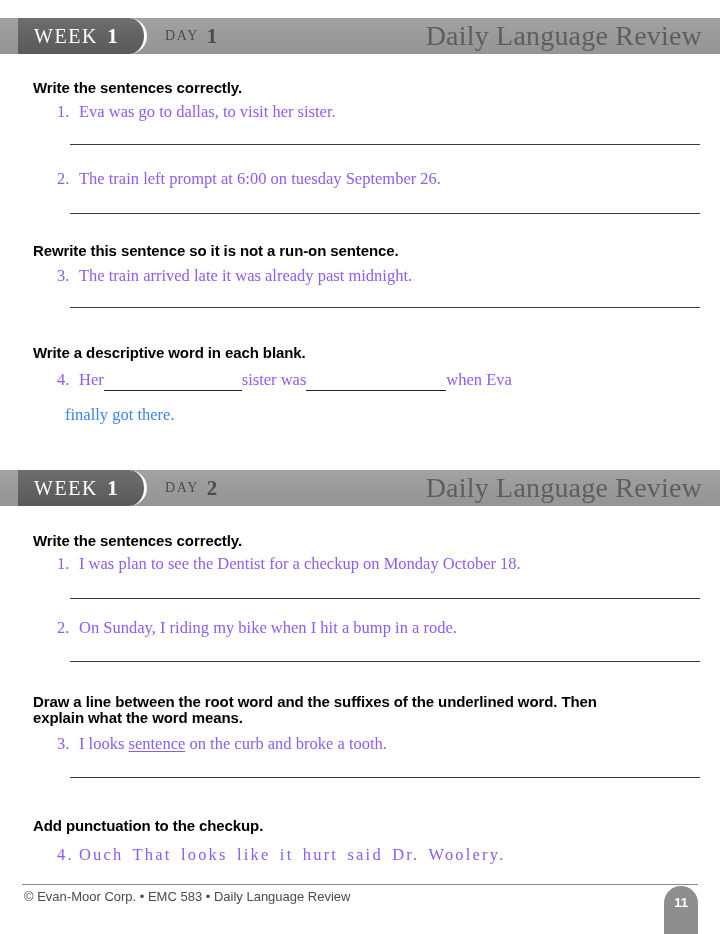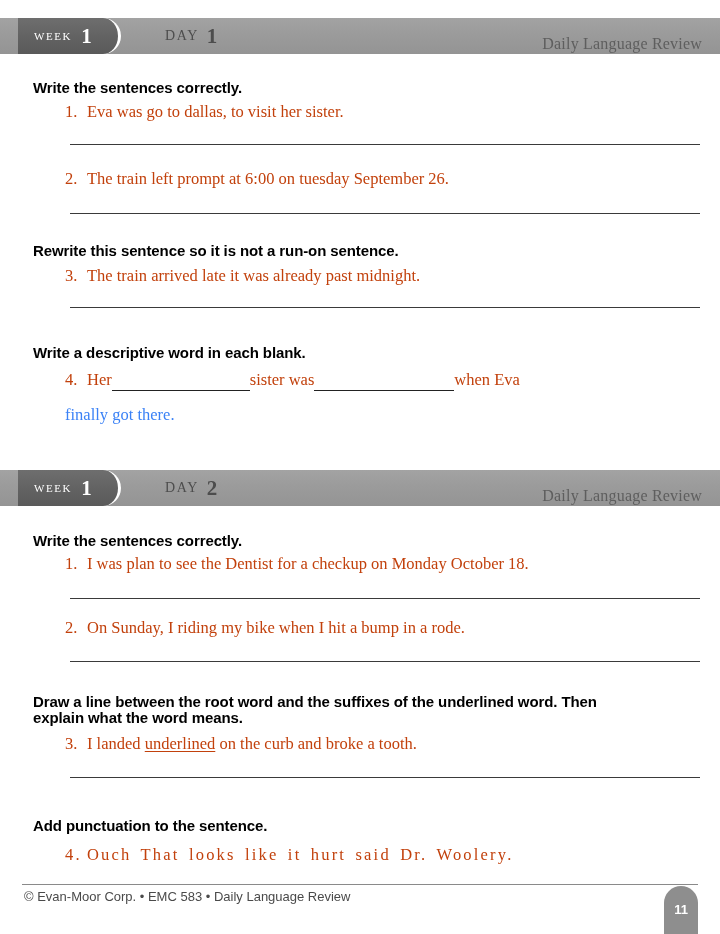--- a/index.html
+++ b/index.html
@@ -33,21 +33,21 @@
     border-top-right-radius: 20px;
     border-bottom-right-radius: 20px;
     border-right: 3px solid #ffffff;
     display: flex;
     align-items: center;
     box-sizing: border-box;
   }
   .week-word {
     color: #ffffff;
     font-family: "Liberation Serif", serif;
-    font-size: 11px;
+    font-size: 20px;
     letter-spacing: 1.6px;
     font-variant: small-caps;
     text-transform: uppercase;
   }
   .week-num {
     color: #ffffff;
     font-family: "Liberation Serif", serif;
     font-size: 21px;
     font-weight: bold;
     margin-left: 9px;
@@ -70,49 +70,48 @@
   .day-num {
     font-family: "Liberation Serif", serif;
     font-size: 21px;
     font-weight: bold;
     margin-left: 8px;
     line-height: 1;
   }
   .header-title {
     position: absolute;
     right: 18px;
-    top: 8px;
+    top: 0;
     height: 36px;
     display: flex;
     align-items: center;
     color: #5e5e5e;
     font-family: "Liberation Serif", serif;
-    font-size: 16px;
+    font-size: 28px;
     letter-spacing: 0.2px;
   }
 
   
   .instruction {
     position: absolute;
     left: 33px;
     font-family: "Liberation Sans", sans-serif;
     font-size: 15px;
     font-weight: bold;
     color: #000000;
     letter-spacing: -0.1px;
     line-height: 16px;
     width: 600px;
   }
   .question {
     position: absolute;
     font-family: "Liberation Serif", serif;
     font-size: 16.5px;
-    color: #c2410c;
+    color: #8b5cf6;
     white-space: nowrap;
-    margin-left: 8px;
   }
   .q-num {
     display: inline-block;
     width: 22px;
   }
   .q-cont {
     position: absolute;
     left: 65px;
     font-family: Liberation Serif, serif;
     font-size: 16.5px;
@@ -161,21 +160,21 @@
     right: 22px;
     top: 886px;
     width: 34px;
     height: 48px;
     background: #8e8e8e;
     border-top-left-radius: 17px;
     border-top-right-radius: 17px;
     display: flex;
     align-items: flex-start;
     justify-content: center;
-    padding-top: 16px;
+    padding-top: 9px;
     box-sizing: border-box;
   }
   .page-badge span {
     color: #ffffff;
     font-family: "Liberation Sans", sans-serif;
     font-size: 13px;
     font-weight: bold;
   }
 </style>
 </head>
@@ -239,25 +238,25 @@
 <div class="answer-line" style="top:598px;"></div>
 
 <div class="question" style="left:57px; top:618px;">
   <span class="q-num">2.</span><span>On Sunday, I riding my bike when I hit a bump in a rode.</span>
 </div>
 <div class="answer-line" style="top:661px;"></div>
 
 <div class="instruction" style="top:694px; width:590px;">Draw a line between the root word and the suffixes of the underlined word. Then explain what the word means.</div>
 
 <div class="question" style="left:57px; top:734px;">
-  <span class="q-num">3.</span><span>I landed </span><span class="underlined-word">underlined</span><span> on the curb and broke a tooth.</span>
+  <span class="q-num">3.</span><span>I looks </span><span class="underlined-word">sentence</span><span> on the curb and broke a tooth.</span>
 </div>
 <div class="answer-line" style="top:777px;"></div>
 
-<div class="instruction" style="top:818px;">Add punctuation to the sentence.</div>
+<div class="instruction" style="top:818px;">Add punctuation to the checkup.</div>
 
 <div class="question spaced" style="left:57px; top:845px;">
   <span class="q-num">4.</span><span>Ouch That looks like it hurt said Dr. Woolery.</span>
 </div>
 
 <div class="footer-rule"></div>
 <div class="footer-text">© Evan-Moor Corp. • EMC 583 • Daily Language Review</div>
 <div class="page-badge">
   <span>11</span>
 </div>

